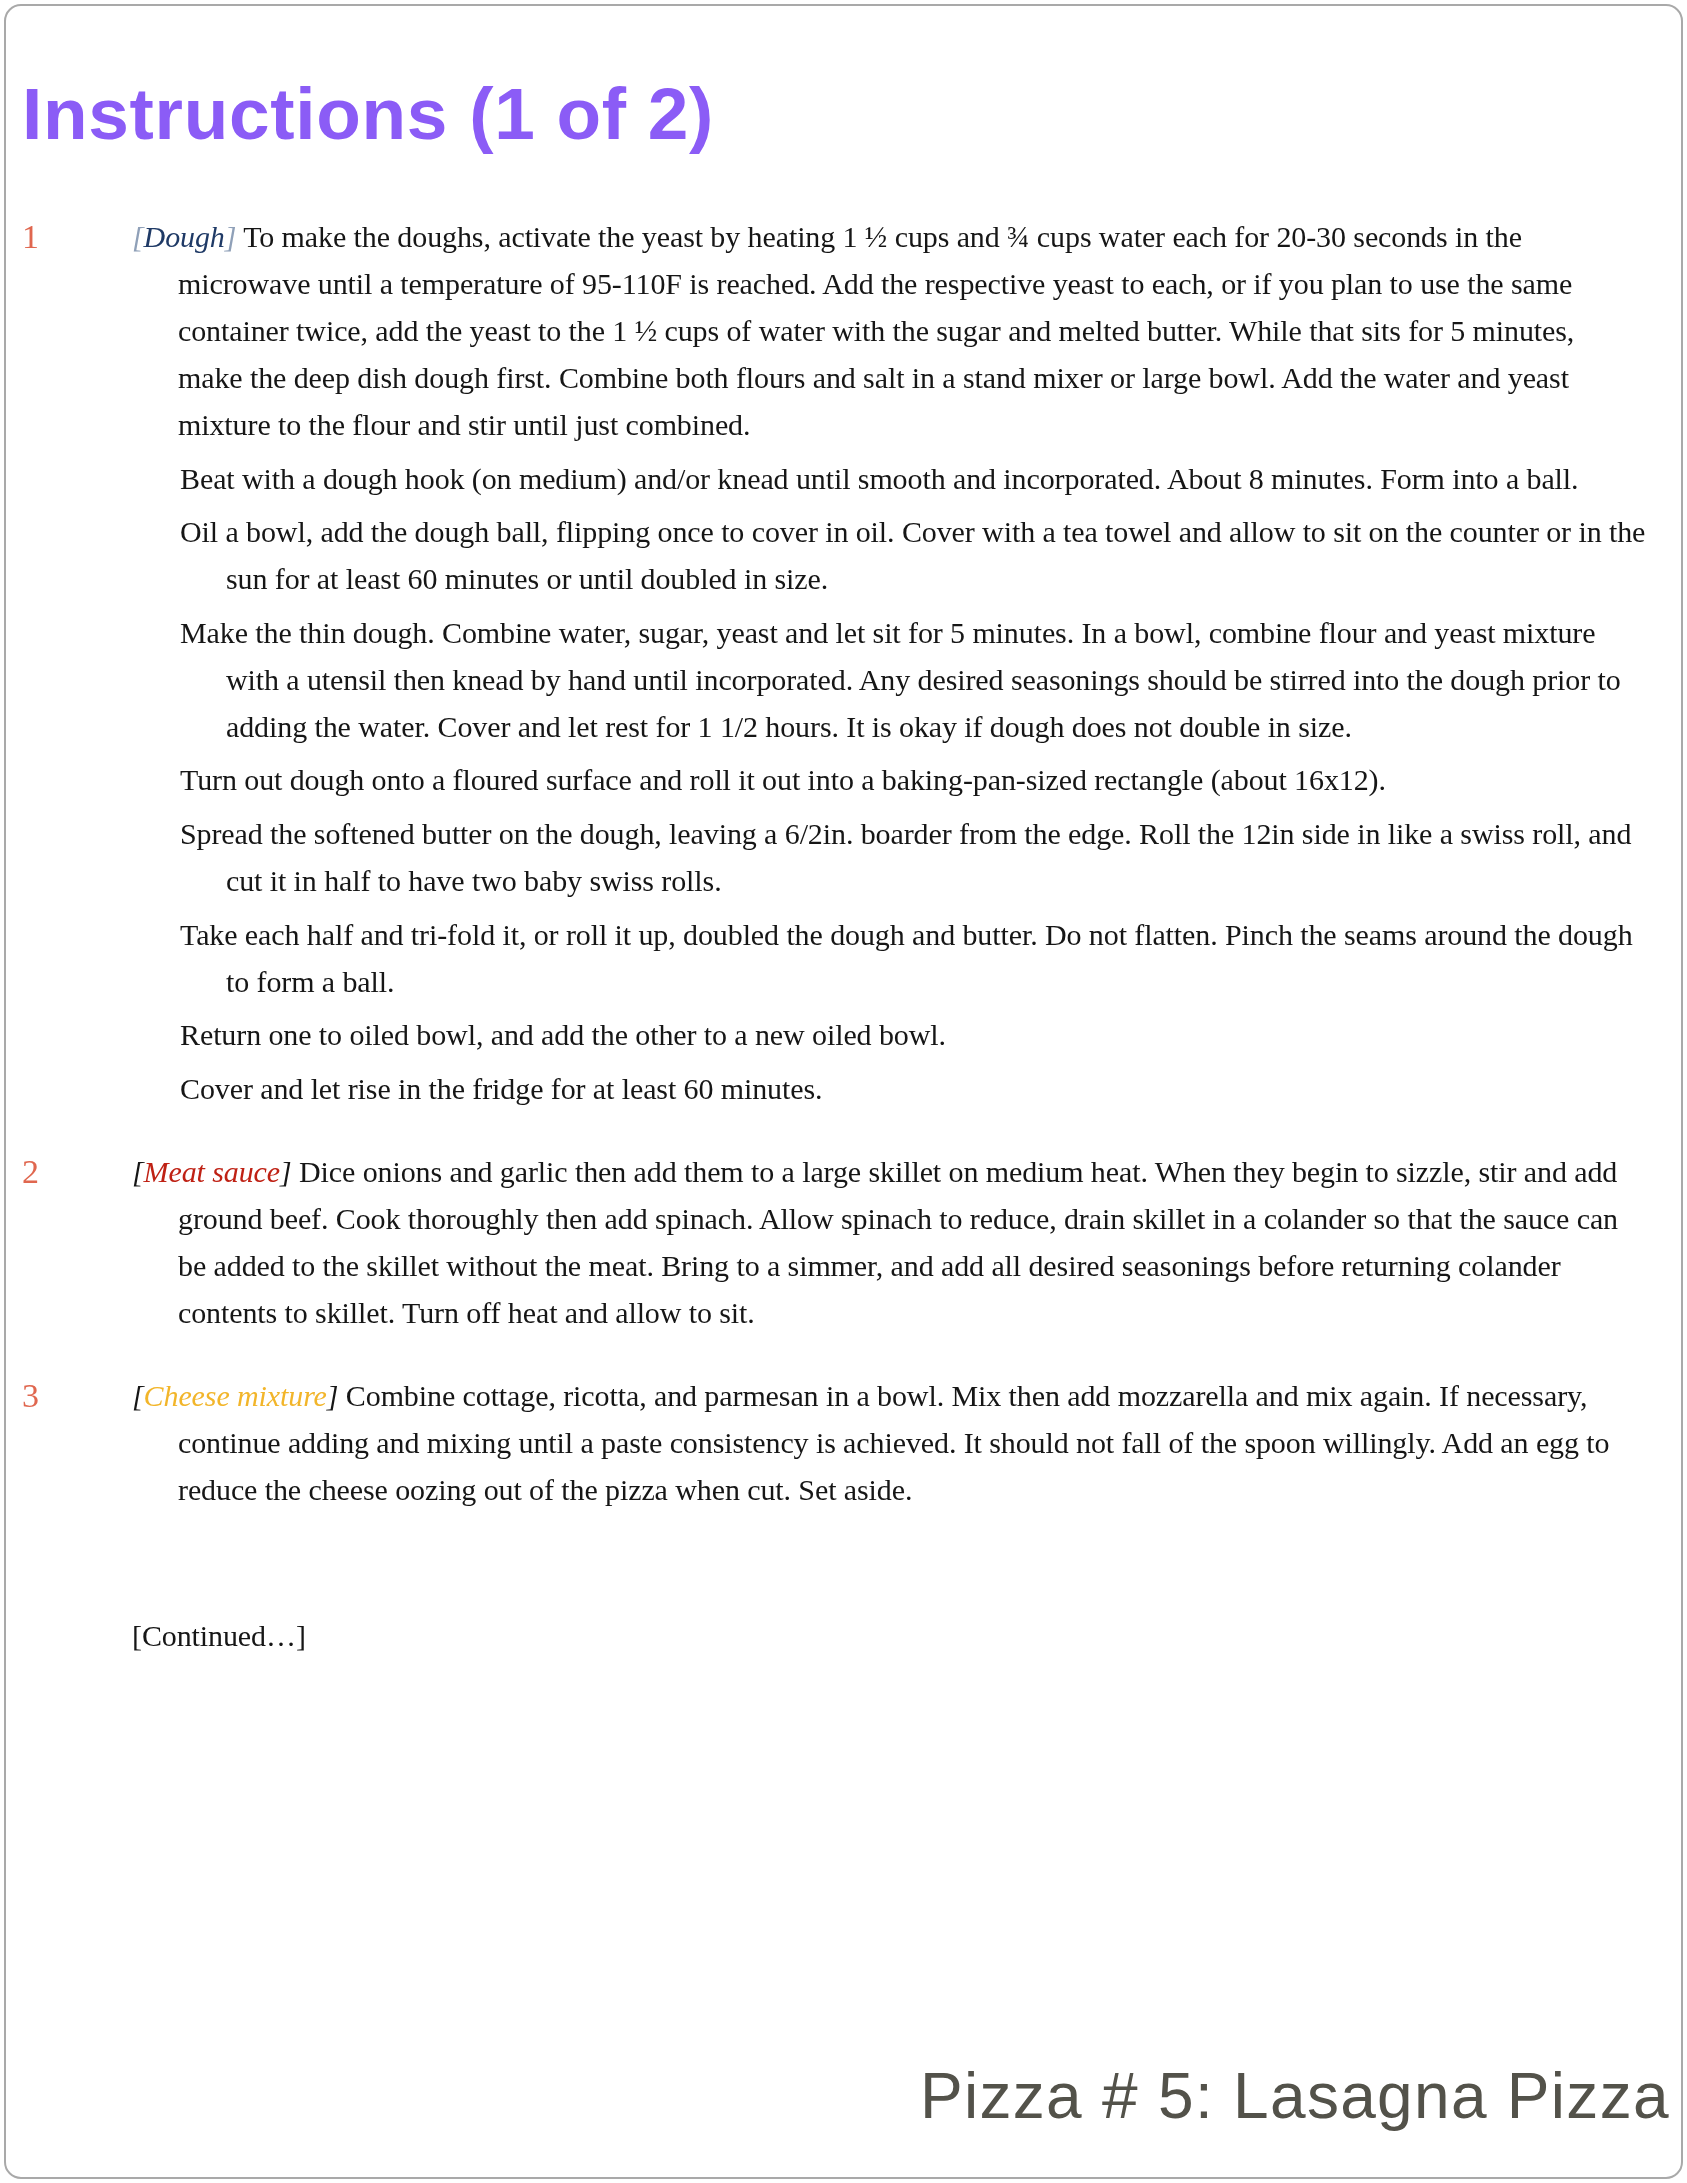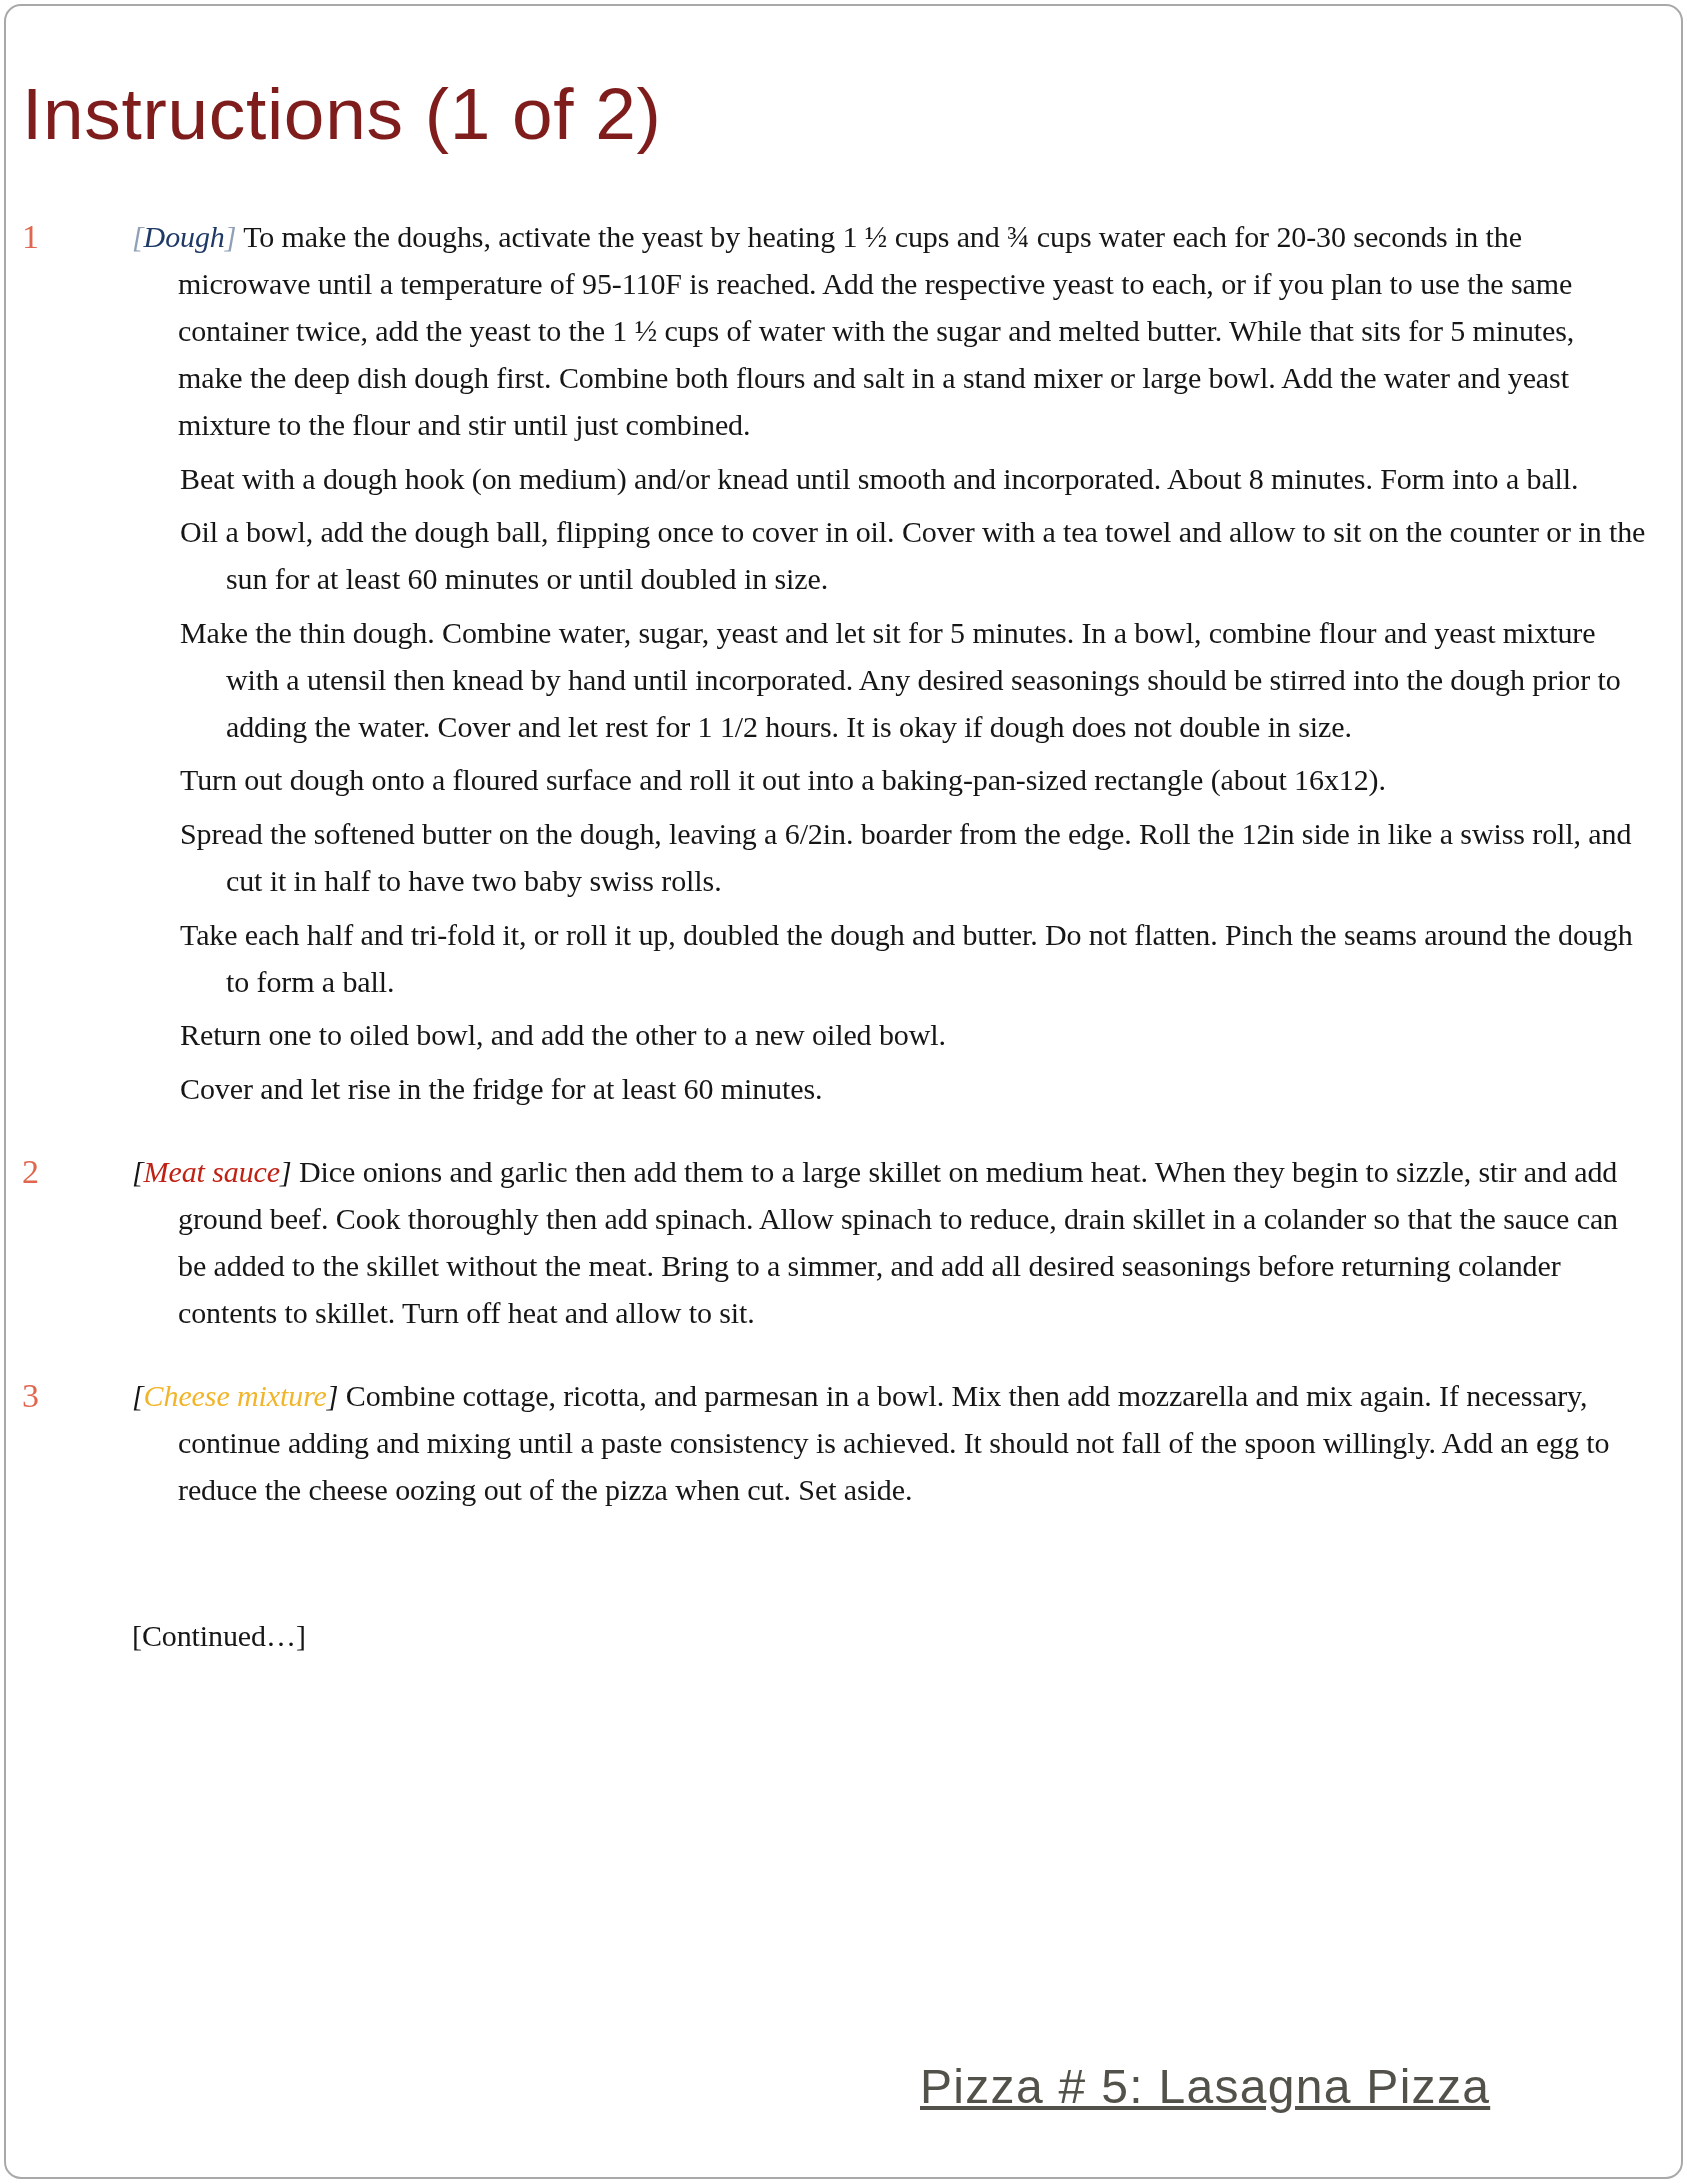--- a/index.html
+++ b/index.html
@@ -29,29 +29,29 @@
   .para{padding-left:46px;text-indent:-46px;}
   .para + .para{margin-top:6.6px;margin-left:48px;}
   .label{font-style:italic;}
   .bracket{font-style:italic;}
   .continued{
     margin-top:99px;padding-left:110px;font-size:30px;
   }
   .footer{
     position:absolute;left:920px;top:2059px;
     font-family:"Liberation Sans","DejaVu Sans",sans-serif;
-    font-size:48px;letter-spacing:1.3px;text-decoration:underline;
+    font-size:64px;letter-spacing:1.3px;
   }
 </style>
 </head>
 <body>
 
 <div class="frame" style="border-color: rgb(169, 169, 169);"></div>
 
-<div class="title" style="color: #7f1d1d;">Instructions (1 of 2)</div>
+<div class="title" style="color: #8b5cf6; font-weight: bold;">Instructions (1 of 2)</div>
 
 <div class="doc" style="color: rgb(22, 22, 22);">
   <div id="steps-container">
       <div class="step-row">
         <div class="num" style="color: rgb(224, 103, 79);">1</div>
         <div class="step-body">
           <div class="para"><span class="bracket" style="color: rgb(143, 160, 184);">[</span><span class="label" style="color: rgb(31, 58, 102);">Dough</span><span class="bracket" style="color: rgb(143, 160, 184);">]</span> To make the doughs, activate the yeast by heating 1 ½ cups and ¾ cups water each for 20-30 seconds in the microwave until a temperature of 95-110F is reached. Add the respective yeast to each, or if you plan to use the same container twice, add the yeast to the 1 ½ cups of water with the sugar and melted butter. While that sits for 5 minutes, make the deep dish dough first. Combine both flours and salt in a stand mixer or large bowl. Add the water and yeast mixture to the flour and stir until just combined.</div>
           <div class="para">Beat with a dough hook (on medium) and/or knead until smooth and incorporated. About 8 minutes. Form into a ball.</div>
           <div class="para">Oil a bowl, add the dough ball, flipping once to cover in oil. Cover with a tea towel and allow to sit on the counter or in the sun for at least 60 minutes or until doubled in size.</div>
           <div class="para">Make the thin dough. Combine water, sugar, yeast and let sit for 5 minutes. In a bowl, combine flour and yeast mixture with a utensil then knead by hand until incorporated. Any desired seasonings should be stirred into the dough prior to adding the water. Cover and let rest for 1 1/2 hours. It is okay if dough does not double in size.</div>

